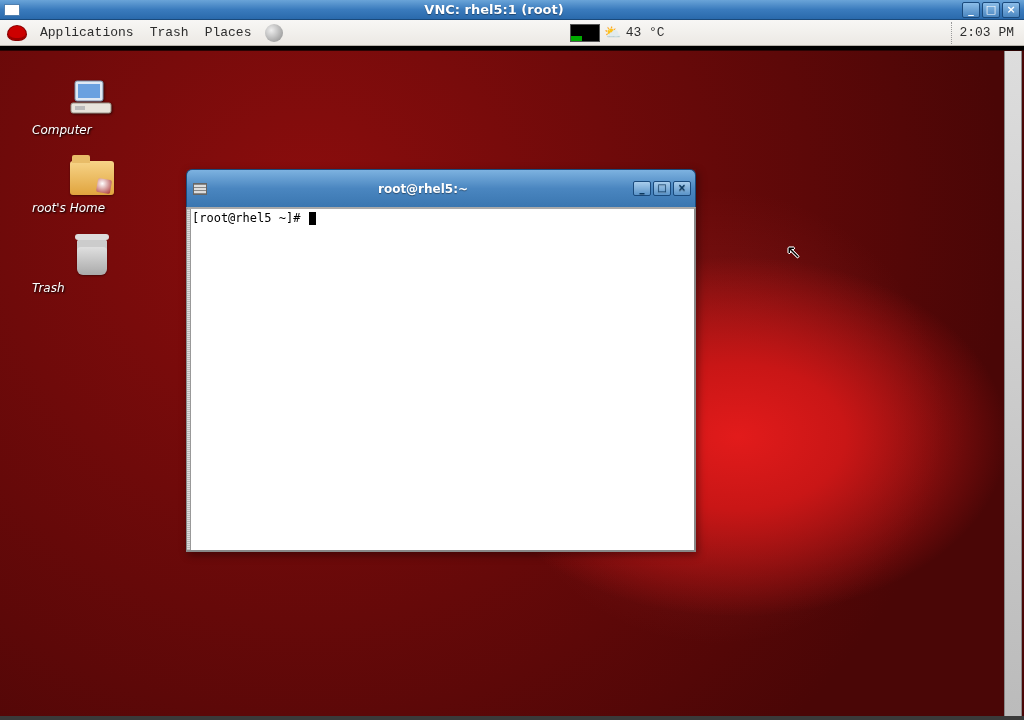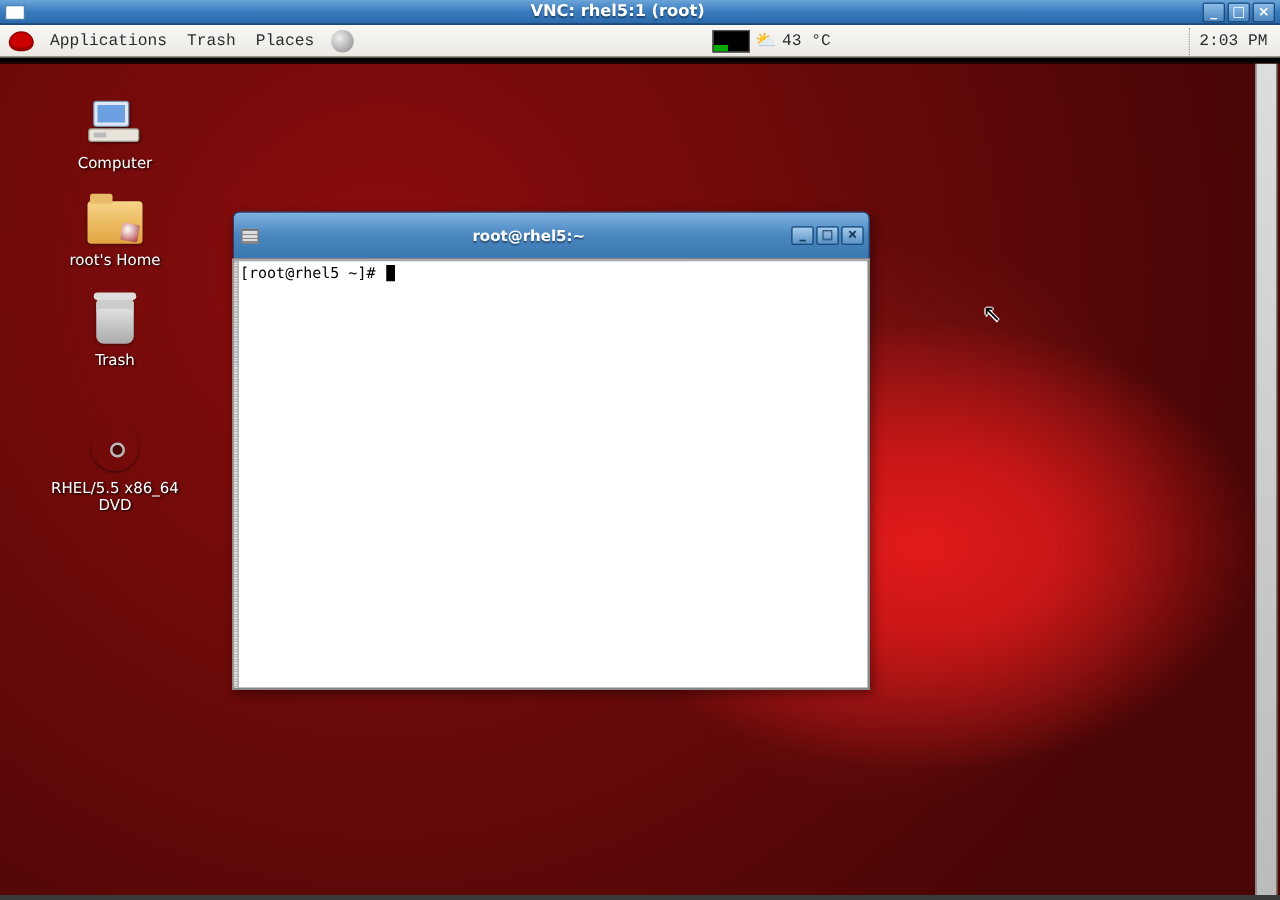--- a/index.html
+++ b/index.html
@@ -76,23 +76,24 @@
       radial-gradient(circle 380px at 70% 55%, rgba(255,70,70,.25) 0%, rgba(120,0,0,0) 60%),
       radial-gradient(circle at 30% 25%, #8c0d0d 0%, #6f0a0a 35%, #4a0606 80%);
     border-top:1px solid #2a0303;
   }
   .desktop::after{
     content:""; position:absolute; right:2px; top:0; bottom:0; width:16px;
     background: linear-gradient(to bottom,#ddd,#bbb);
     border-left:1px solid #888; border-right:1px solid #888;
   }
   .desktop-icon {
-    position:absolute; width:120px; text-align:center;
+    position:absolute; width:120px; text-align:left;
     color:#fff; text-shadow: 1px 1px 2px #000;
     font-size:12px;
+    font-style:italic;
   }
   .desktop-icon .glyph {
     width:48px; height:40px; margin:0 auto 4px;
     display:flex; align-items:center; justify-content:center;
     font-size:34px;
   }
   .ic-computer { filter: drop-shadow(1px 1px 1px rgba(0,0,0,.5)); }
   .ic-folder {
     width:44px;height:34px;
     background:linear-gradient(to bottom,#f7d488,#e0a43e);
@@ -227,25 +228,20 @@
   <div class="desktop-icon" style="left:32px; top:186px;">
     <div class="ic-trash"></div>
     <div>Trash</div>
   </div>
 
   <div class="desktop-icon" style="left:32px; top:106px;">
     <div class="ic-folder"></div>
     <div>root's Home</div>
   </div>
 
-  <div class="desktop-icon" style="left:32px; top:286px;">
-    <div class="ic-dvd"></div>
-    <div style="white-space:pre-line">RHEL/5.5 x86_64
-DVD</div>
-  </div>
 
   <div class="termwin">
     <div class="tb">
       <div class="appicon"></div>
       <div class="ttitle">root@rhel5:~</div>
       <div class="tbtns">
         <div class="tbtn">_</div>
         <div class="tbtn">□</div>
         <div class="tbtn">×</div>
       </div>

